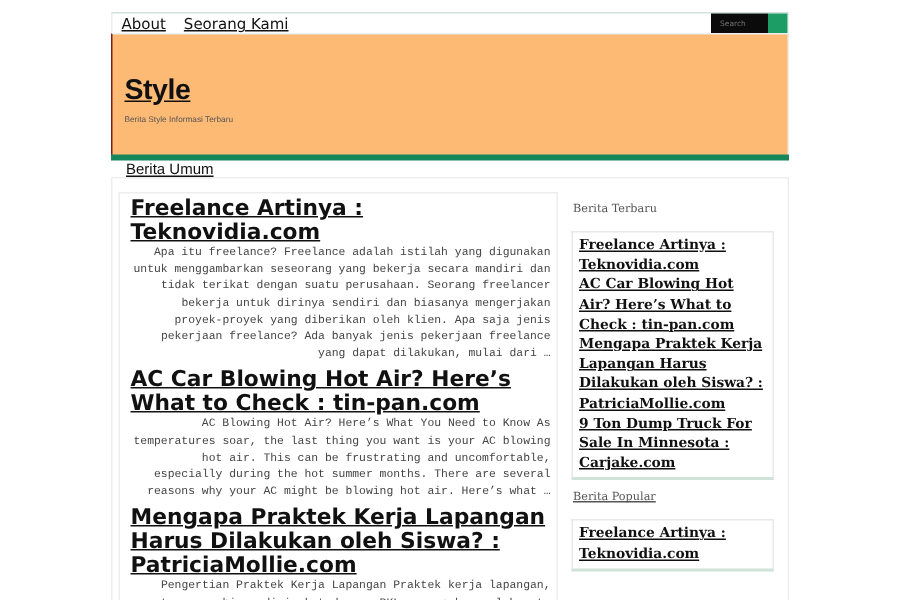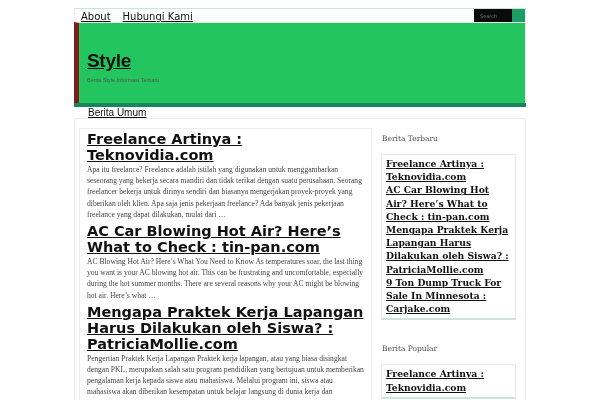--- a/index.html
+++ b/index.html
@@ -10,49 +10,49 @@
 
     
     .topbar { height: 14px; border-top: 1px solid #cfe3da; border-left: 1px solid #eee; border-right: 1px solid #eee; position: relative; background: #fff; padding-left: 12px; }
     .topnav { position: absolute; left: 6px; top: 1px; display: flex; gap: 12px; }
     .topnav a { font-family: "DejaVu Sans", sans-serif; font-size: 10px; color: #111; text-decoration: underline; line-height: 13px; }
     .search { position: absolute; right: 0; top: 0; height: 14px; display: flex; }
     .search-input { width: 38px; height: 14px; background: #0b0b0b; border: none; color: #ccc; font-family: "DejaVu Sans", sans-serif; font-size: 5px; padding-left: 6px; line-height: 14px; }
     .search-btn { width: 13px; height: 14px; background: #1d9d66; border: none; }
 
     
-    .header { height: 82px; border-left: 5px solid #7f1d1d; border-right: 1px solid #eee; border-top: 1px solid #eee; position: relative; background: #22c55e; }
+    .header { height: 82px; border-left: 1px solid #7f1d1d; border-right: 1px solid #eee; border-top: 1px solid #eee; position: relative; background: #fdba74; }
     .site-title { position: absolute; left: 8px; top: 27px; font-family: "Liberation Sans", sans-serif; font-weight: bold; font-size: 19px; color: #111; text-decoration: underline; letter-spacing: -0.3px; }
     .site-desc { position: absolute; left: 8px; top: 54px; font-family: "Liberation Sans", sans-serif; font-size: 5.5px; color: #555; }
     .mainnav { position: absolute; left: 9px; top: 78px; }
     .mainnav a { font-family: "Liberation Sans", sans-serif; font-size: 10px; color: #111; text-decoration: underline; }
     .greenbar { position: absolute; left: 74px; top: 103px; width: 452px; height: 4px; background: #17865a; }
 
     
     .content { position: absolute; left: 74px; top: 118px; width: 452px; height: 290px; border: 1px solid #eee; }
     .main { position: absolute; left: 4px; top: 9px; width: 293px; height: 290px; border: 1px solid #eee; border-bottom: none; padding: 2px 4px 0 7px; }
     .post { margin-bottom: 3px; }
     .post h2 { font-family: "DejaVu Sans", sans-serif; font-size: 14.5px; font-weight: bold; line-height: 16px; color: #111; }
     .post h2 a { color: #111; text-decoration: underline; }
-    .post p { font-family: Liberation Serif, serif; font-size: 7.6px; line-height: 11.2px; color: #444; margin-top: 1px; }
+    .post p { font-family: Liberation Mono, monospace; font-size: 7.6px; line-height: 11.2px; color: #444; margin-top: 1px; text-align: right; }
 
     .sidebar { position: absolute; left: 306px; top: 9px; width: 140px; }
     .widget-title { font-family: "DejaVu Serif", serif; font-size: 7.5px; color: #555; margin: 6px 0 11px 1px; }
     .widget-box { border: 1px solid #e8e8e8; border-bottom: 2px solid #cfe3da; width: 135px; padding: 2px 4px 3px 4px; background: #fff; }
     .widget-box a { display: block; font-family: "DejaVu Serif", serif; font-weight: bold; font-size: 9.2px; line-height: 13.2px; color: #111; text-decoration: underline; }
     .widget2 { margin-top: 0; }
   </style>
 </head>
 <body>
 
 <div class="wrap">
   <div class="topbar">
     <nav class="topnav">
       <a href="#">About</a>
-      <a href="#">Hubungi Kami</a>
+      <a href="#">Seorang Kami</a>
     </nav>
     <div class="search">
       <input class="search-input" placeholder="Search" style="">
       <button class="search-btn"></button>
     </div>
   </div>
   <div class="header">
     <a href="#" class="site-title">Style</a>
     <div class="site-desc">Berita Style Informasi Terbaru</div>
     <nav class="mainnav">
@@ -82,19 +82,19 @@
     <section>
       <div class="widget-title">Berita Terbaru</div>
       <div class="widget-box">
         <a href="#">Freelance Artinya : Teknovidia.com</a>
         <a href="#">AC Car Blowing Hot Air? Here’s What to Check : tin-pan.com</a>
         <a href="#">Mengapa Praktek Kerja Lapangan Harus Dilakukan oleh Siswa? : PatriciaMollie.com</a>
         <a href="#">9 Ton Dump Truck For Sale In Minnesota : Carjake.com</a>
       </div>
     </section>
     <section class="widget2">
-      <div class="widget-title" style="margin-top:24px;">Berita Popular</div>
+      <div class="widget-title" style="margin-top:6px;text-decoration:underline;">Berita Popular</div>
       <div class="widget-box">
         <a href="#">Freelance Artinya : Teknovidia.com</a>
       </div>
     </section>
   </aside>
 </div>
 
 </body></html>

